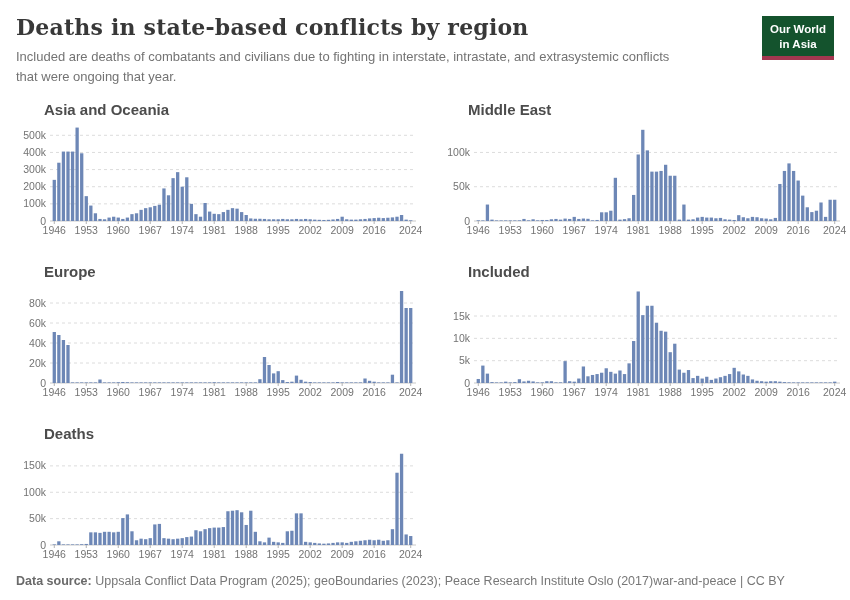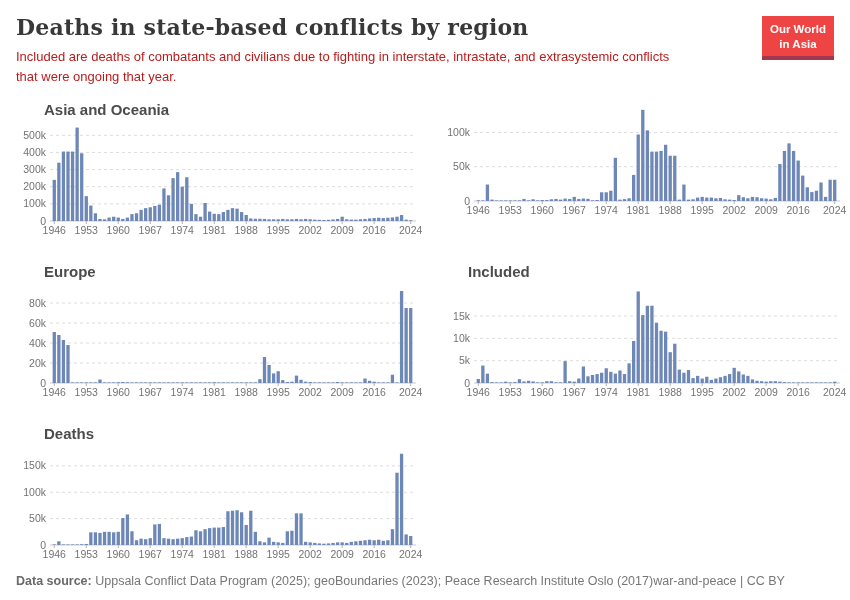--- a/index.html
+++ b/index.html
@@ -4,22 +4,22 @@
 <style>
   * { margin:0; padding:0; box-sizing:border-box; }
   html,body { width:850px; height:600px; background:#ffffff; overflow:hidden;
               font-family:"Liberation Sans", sans-serif; }
   .page { width:850px; height:600px; padding:14px 16px 12px 16px; display:flex; flex-direction:column; }
 
   
   .header { display:flex; justify-content:space-between; align-items:flex-start; }
   .page-title { font-family:"DejaVu Serif","Liberation Serif",serif; font-weight:700;
                 font-size:22px; color:#383838; letter-spacing:0.2px; }
-  .subtitle { margin-top:7px; font-size:13px; color:#b91c1c; line-height:1.55; max-width:668px; }
-  .owid-logo { flex:0 0 auto; background:#ef4444; border-bottom:4px solid #a43750;
+  .subtitle { margin-top:7px; font-size:13px; color:#737373; line-height:1.55; max-width:668px; }
+  .owid-logo { flex:0 0 auto; background:#14532d; border-bottom:4px solid #a43750;
                color:#ffffff; font-weight:700; font-size:11.5px; line-height:1.3;
                text-align:center; padding:6px 8px 4px 8px; margin-top:2px; cursor:pointer; }
 
   
   .grid { margin-top:14px; display:grid; grid-template-columns:400px 400px; column-gap:18px;
           row-gap:14px;gap:24px; }
   .panel-title { font-size:15px; font-weight:700; color:#4c4c4c; margin-left:28px; margin-bottom:3px; }
   svg.chart { overflow:visible; display:block; }
   .bar  { fill:var(--bar-color,#6d87b6); }
   .grid-line { stroke:#dcdcdc; stroke-width:1; stroke-dasharray:3 3; }
@@ -163,20 +163,21 @@
           <text x="294.1835443037975" y="113" text-anchor="middle" class="xlab">2002</text>
           <line x1="326.1708860759494" x2="326.1708860759494" y1="100" y2="103" class="tick-mark"></line>
           <text x="326.1708860759494" y="113" text-anchor="middle" class="xlab">2009</text>
           <line x1="358.15822784810126" x2="358.15822784810126" y1="100" y2="103" class="tick-mark"></line>
           <text x="358.15822784810126" y="113" text-anchor="middle" class="xlab">2016</text>
           <line x1="394.7151898734177" x2="394.7151898734177" y1="100" y2="103" class="tick-mark"></line>
           <text x="394.7151898734177" y="113" text-anchor="middle" class="xlab">2024</text>
         </svg>
     </section>
     <section class="panel">
+      <h3 class="panel-title">Middle East</h3>
       <svg class="chart" width="400" height="118" viewBox="0 0 400 118">
           <text x="30" y="103.5" text-anchor="end" class="ylab">0</text>
           <line x1="34" x2="400" y1="65.71428571428572" y2="65.71428571428572" class="grid-line"></line>
           <text x="30" y="69.21428571428572" text-anchor="end" class="ylab">50k</text>
           <line x1="34" x2="400" y1="31.42857142857143" y2="31.42857142857143" class="grid-line"></line>
           <text x="30" y="34.92857142857143" text-anchor="end" class="ylab">100k</text>
           <line x1="34" x2="400" y1="100" y2="100" class="axis-line"></line>
           <rect x="36.639746835443034" y="99.31428571428572" width="3.2901265822784813" height="0.6857142857142857" class="bar"></rect>
           <rect x="41.20936708860759" y="99.4" width="3.2901265822784813" height="0.6" class="bar"></rect>
           <rect x="45.77898734177215" y="83.54285714285714" width="3.2901265822784813" height="16.457142857142856" class="bar"></rect>

